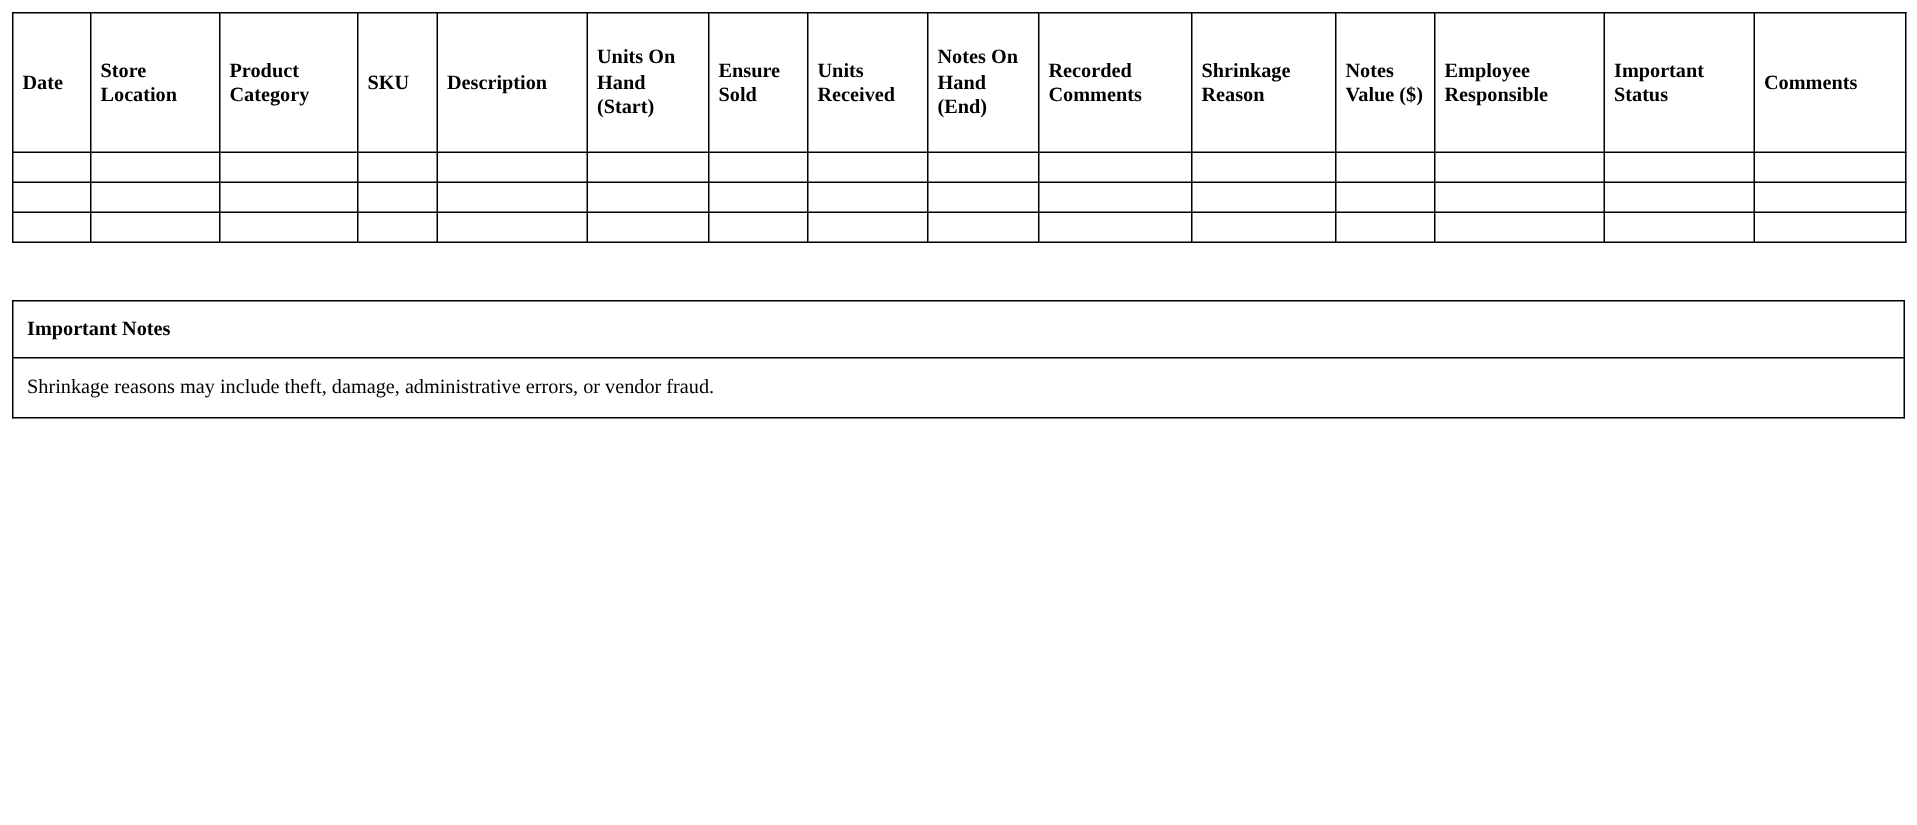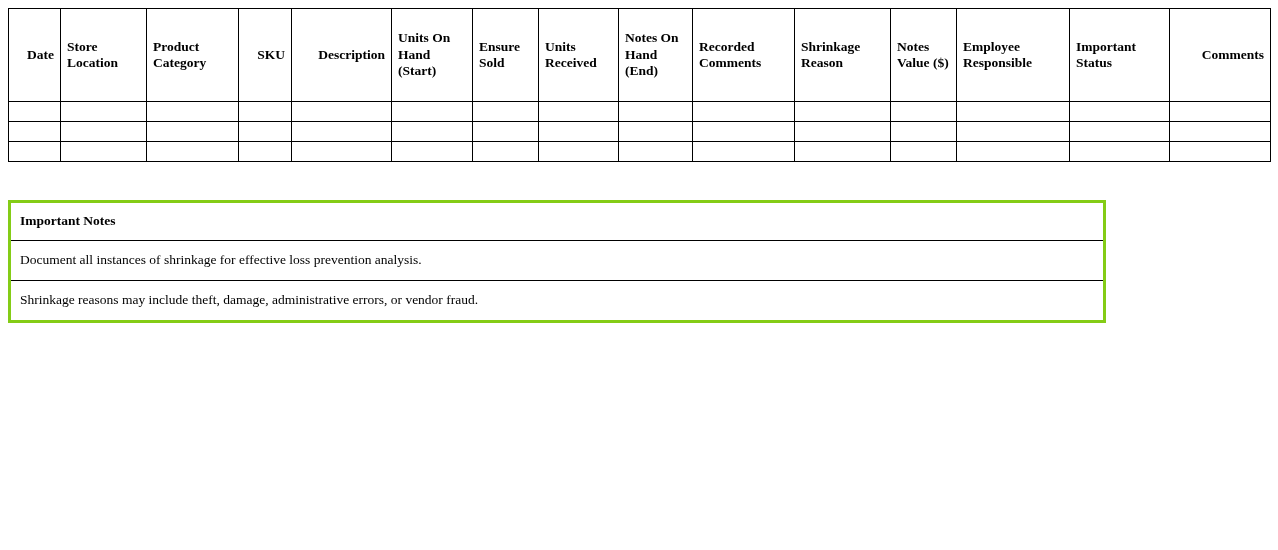--- a/index.html
+++ b/index.html
@@ -36,34 +36,34 @@
     line-height: 1.22;
   }
   table.shrinkage-table th {
     font-weight: bold;
     text-align: left;
     vertical-align: middle;
     height: 84px;
     padding: 4px 6px;
   }
   table.shrinkage-table th.center {
-    text-align: right;
+    text-align: left;
   }
   table.shrinkage-table td.data-cell {
     height: 15px;
     padding: 2px 5px;
   }
   .spacer {
     height: 38px;
   }
   table.notes-table {
     border-collapse: collapse;
     table-layout: fixed;
-    width: 1098px;
-    border: 3px solid #84cc16;
+    width: 1262px;
+    border: 1px solid #84cc16;
   }
   table.notes-table th,
   table.notes-table td {
     border: 1px solid #000000;
     font-size: 13.5px;
     padding: 8px 9px;
     text-align: left;
     vertical-align: middle;
     line-height: 1.2;
   }
@@ -176,21 +176,18 @@
   <div class="spacer"></div>
 
   <table class="grid notes-table">
     <thead>
       <tr>
         <th>Important Notes</th>
       </tr>
     </thead>
     <tbody id="notes-body">
         <tr>
-          <td>Document all instances of shrinkage for effective loss prevention analysis.</td>
-        </tr>
-        <tr>
           <td>Shrinkage reasons may include theft, damage, administrative errors, or vendor fraud.</td>
         </tr>
       </tbody>
   </table>
 
 </div>
 
 </body></html>

